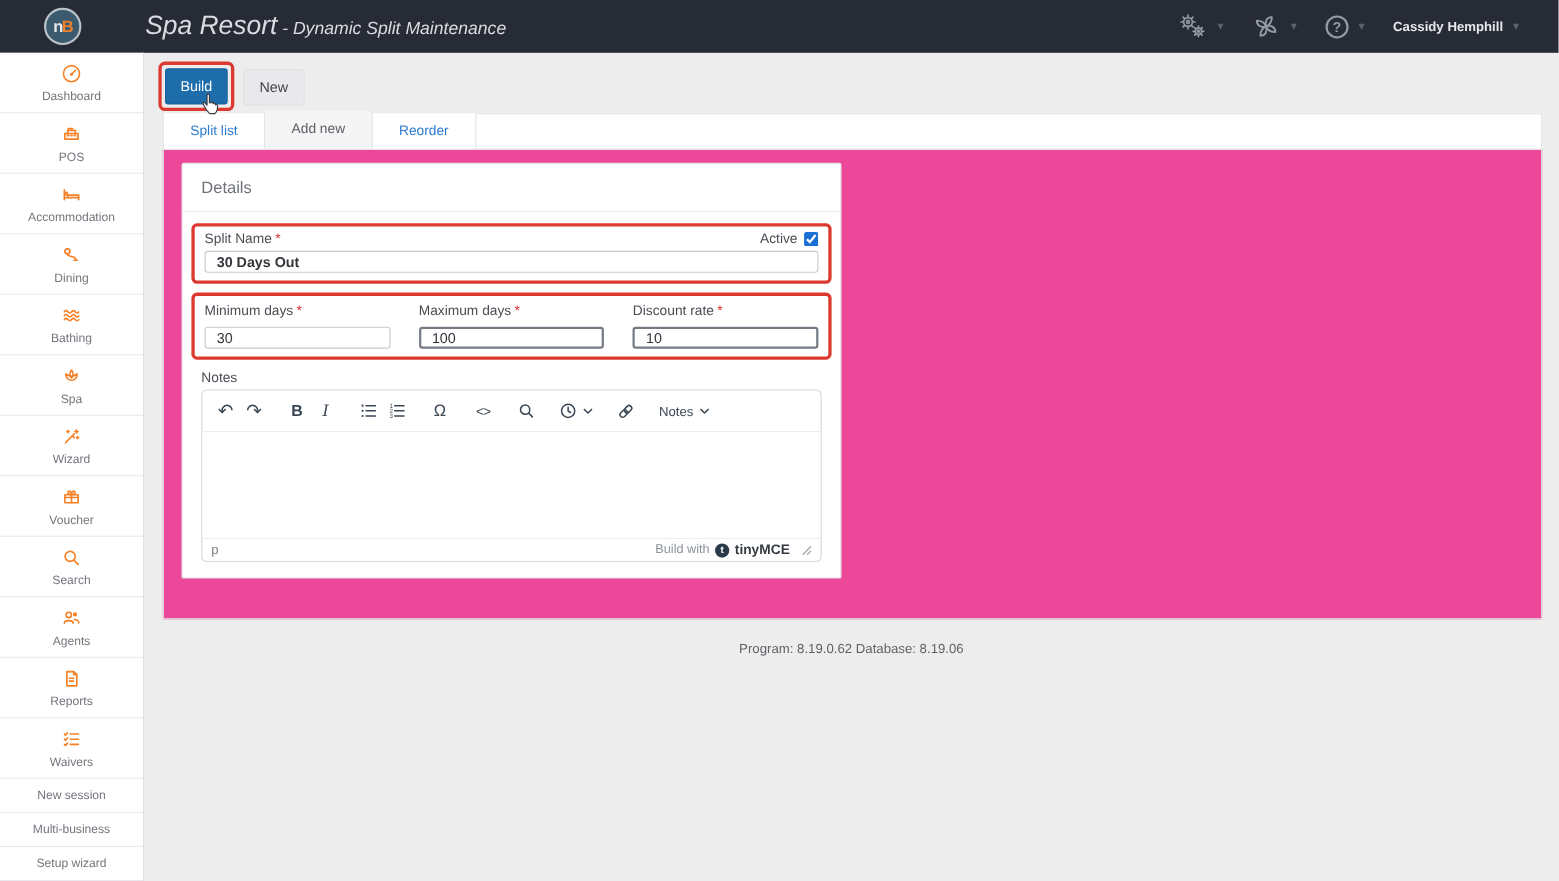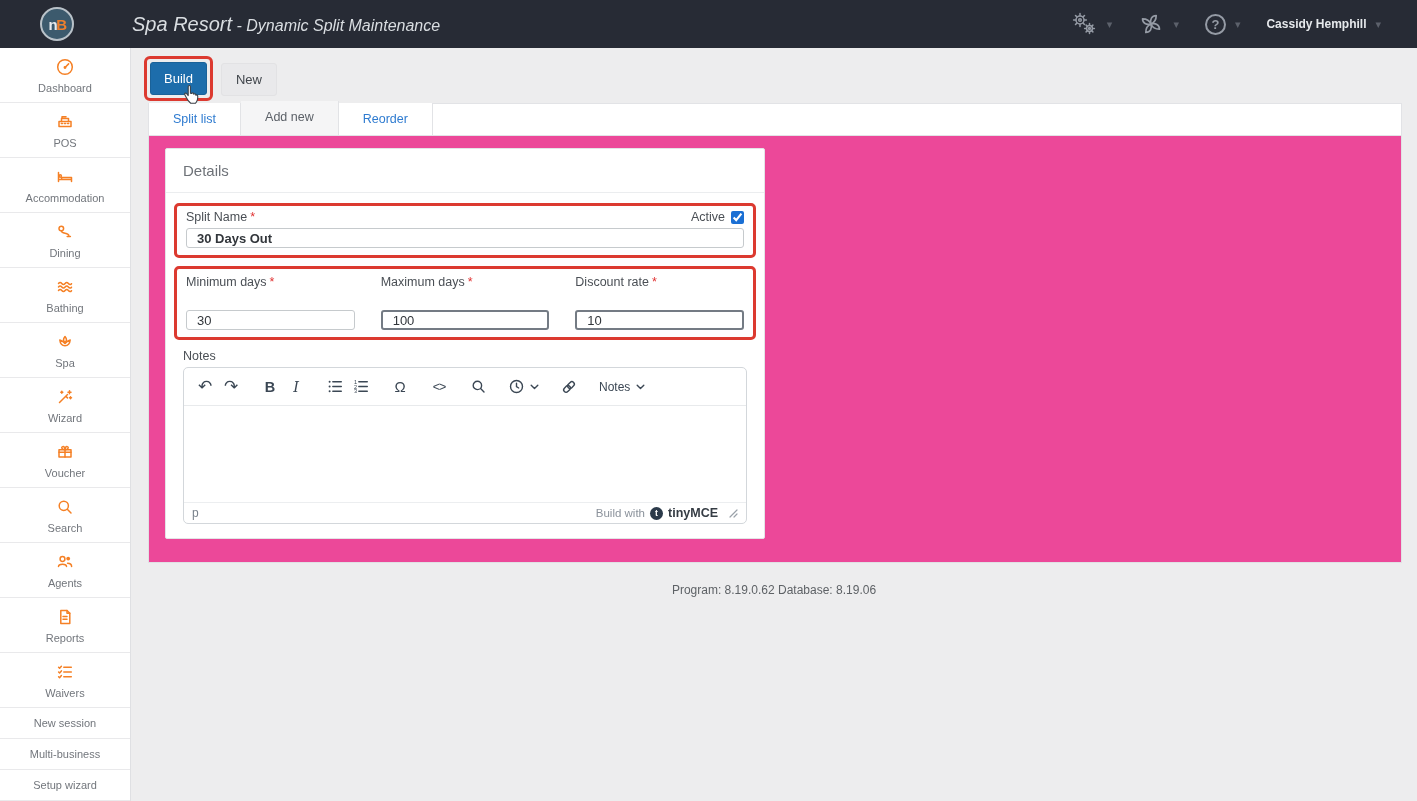--- a/index.html
+++ b/index.html
@@ -16,21 +16,21 @@
     padding:0 36px 0 40px; flex-shrink:0;
   }
   .logo {
     width:34px; height:34px; border-radius:50%; background:#3c5a6d;
     border:2px solid #b9c2c9; display:flex; align-items:center; justify-content:center;
     font-weight:bold; font-size:15px; letter-spacing:-1.5px; flex-shrink:0;
   }
   .logo .ln { color:#e8ebee; }
   .logo .lb { color:#ee7f2d; }
   .title-wrap { margin-left:58px; font-style:italic; color:#d9dde1; white-space:nowrap; }
-  .title-main { font-size:20px; }
+  .title-main { font-size:24px; }
   .title-sub  { font-size:16px; }
   .hdr-right { margin-left:auto; display:flex; align-items:center; gap:26px; }
   .hdr-ctl { display:flex; align-items:center; gap:9px; cursor:pointer; }
   .hdr-ico svg { display:block; }
   .hdr-ico { color:#959ba5; }
   .caret { color:#5c626b; color:#5c616b; font-size:11px; line-height:1; }
   .help-circle {
     width:21px; height:21px; border-radius:50%; border:2px solid #959ba5;
     color:#959ba5; font-size:13px; font-weight:bold; display:flex;
     align-items:center; justify-content:center;
@@ -92,21 +92,21 @@
   .f-label { font-size:12.5px; color:#4a4f55; }
   .req { color:#e03131; margin-left:3px; }
   .active-wrap { display:flex; align-items:center; gap:6px; }
   .active-wrap input { width:13px; height:13px; accent-color:#1a6fd4; cursor:pointer; }
   .txt-input {
     width:100%; height:20px; border:1px solid #c6cacd; border-radius:3px;
     padding:0 10px; font-size:13px; color:#32363b; font-family:inherit; background:#fff;
   }
   .txt-bold { font-weight:bold; }
   .grid3 { display:grid; grid-template-columns:1fr 1fr 1fr; column-gap:26px; margin-top:2px; }
-  .grid3 .f-label { display:block; margin-bottom:21px; }
+  .grid3 .f-label { display:block; margin-bottom:8px; }
   .focused { border:2px solid #747b84; }
 
   
   .notes-label { font-size:12.5px; color:#4a4f55; margin:9px 0 4px; }
   .editor { border:1px solid #d3d7db; border-radius:5px; background:#fff; overflow:hidden; }
   .mce-toolbar {
     height:38px; display:flex; align-items:center; padding:0 8px;
     border-bottom:1px solid #e8eaec; color:#3b4754;
   }
   .mce-grp { display:flex; align-items:center; margin-right:13px; }

